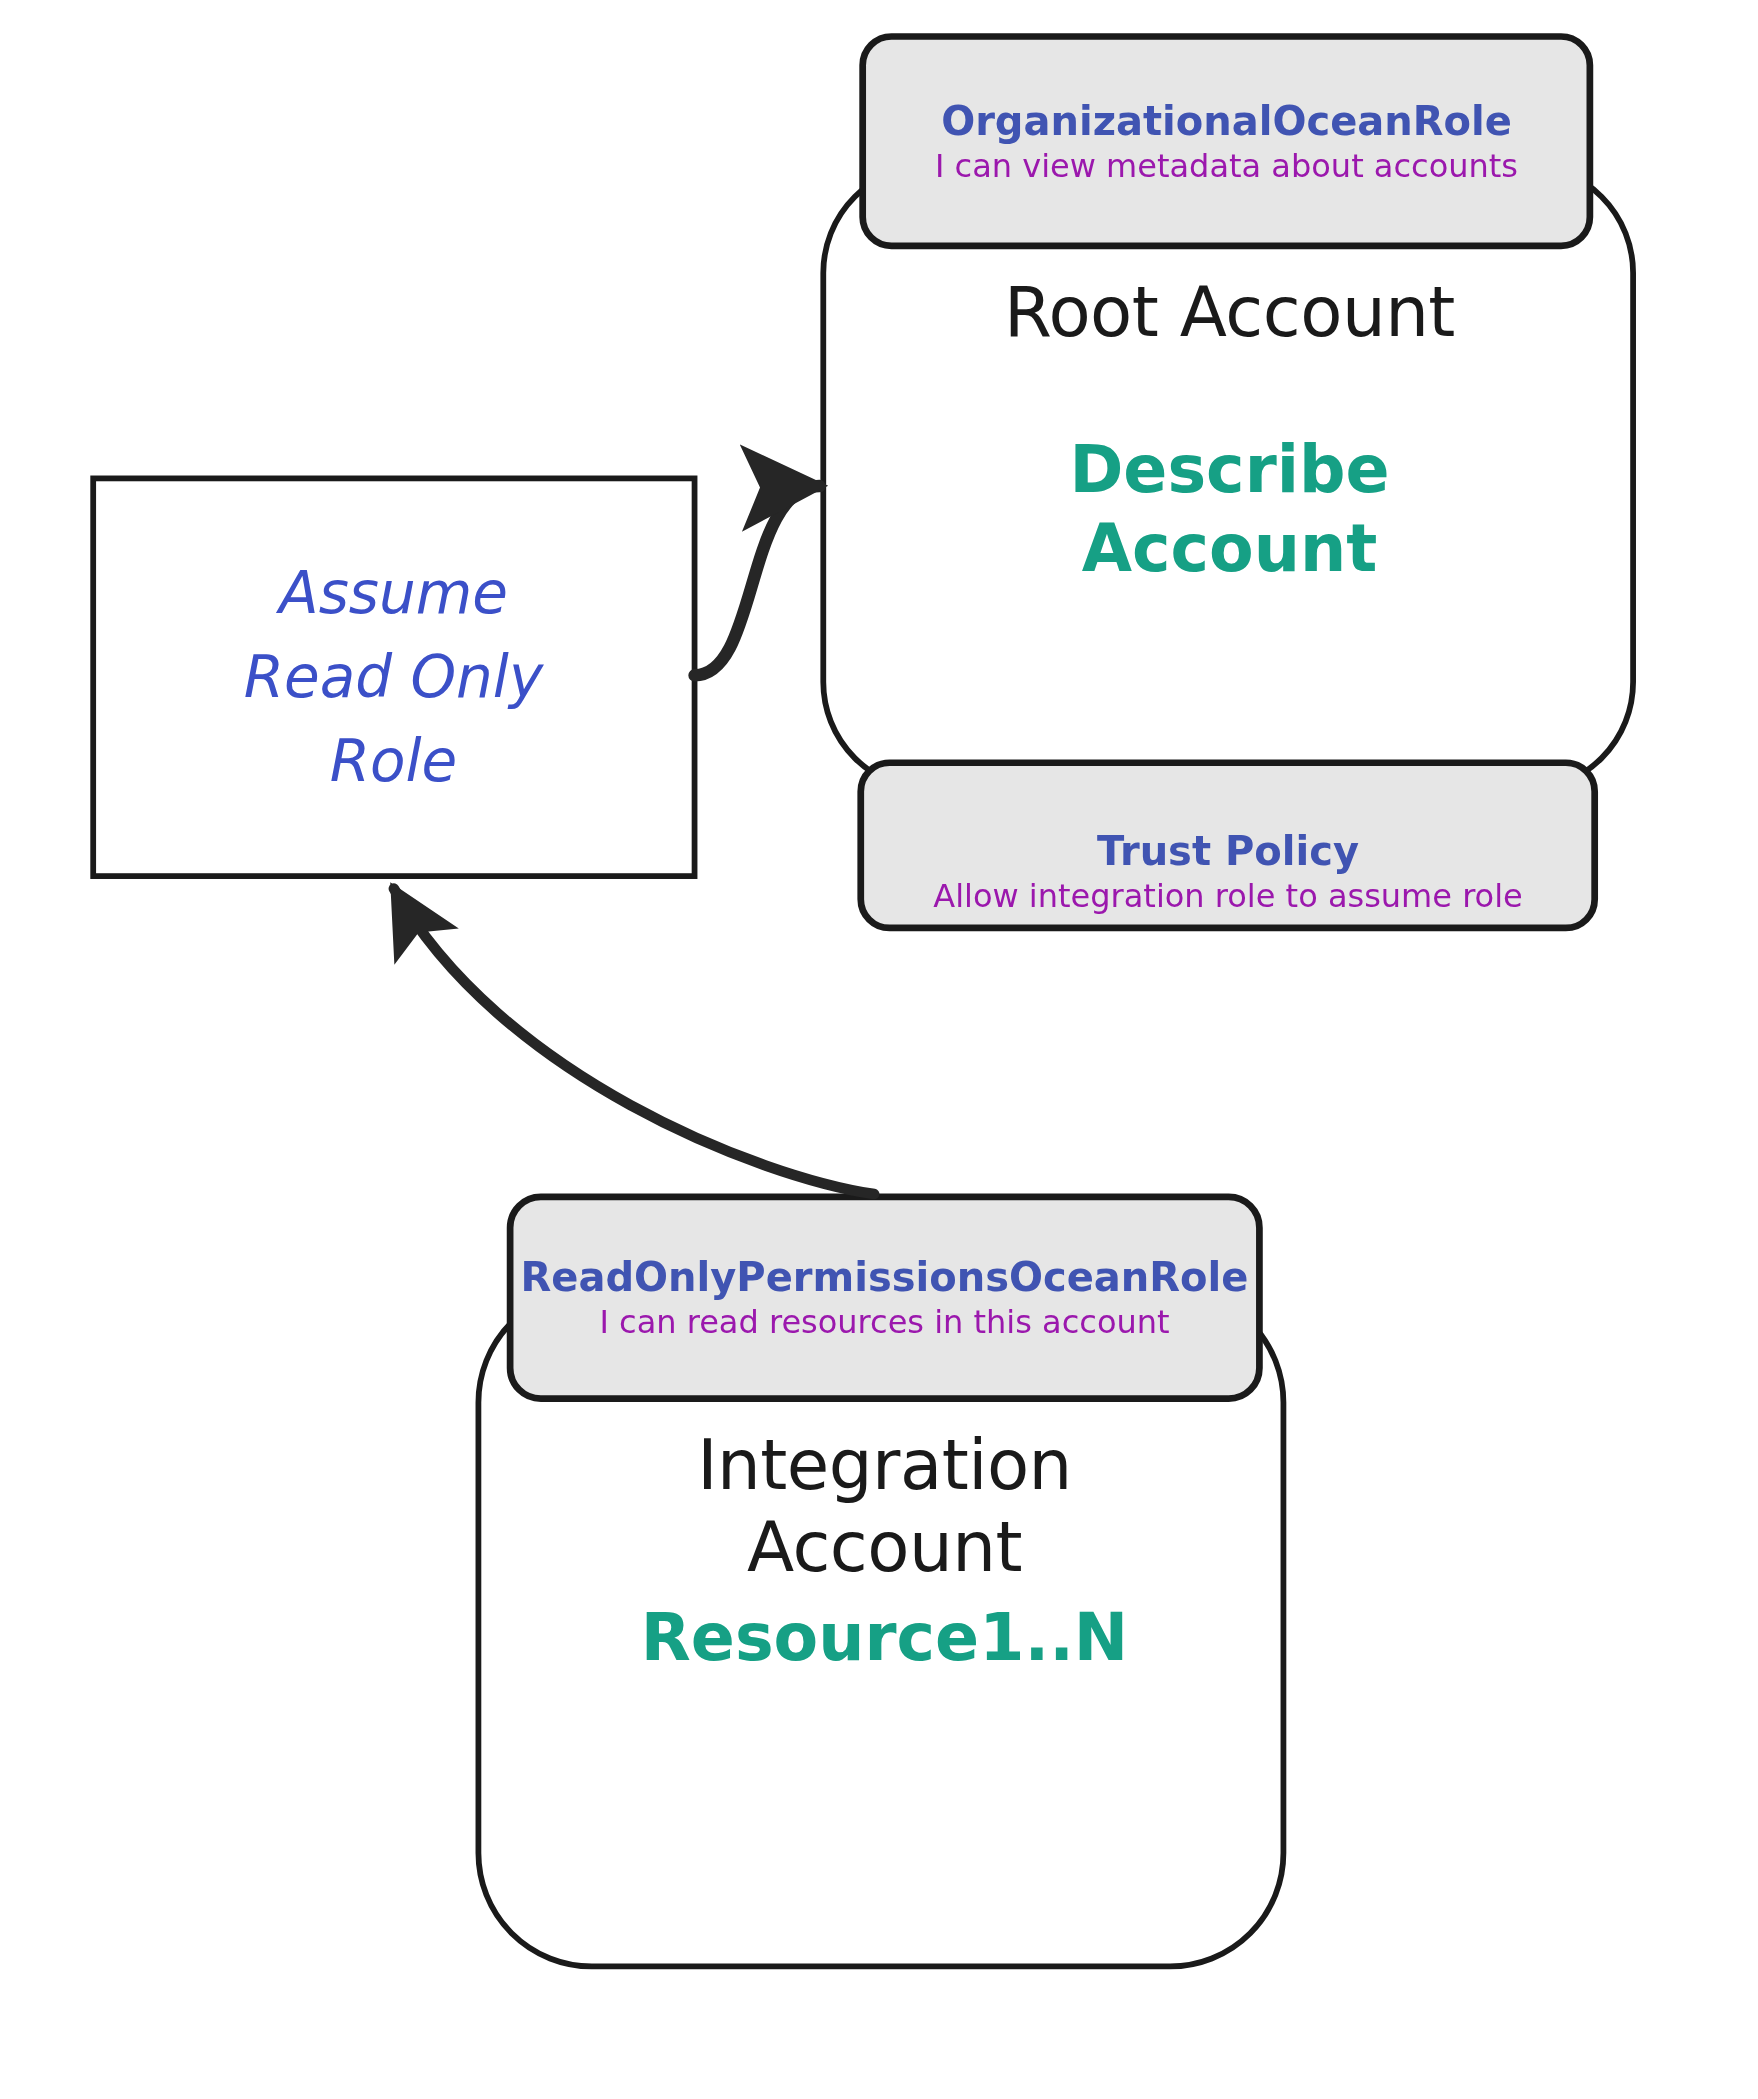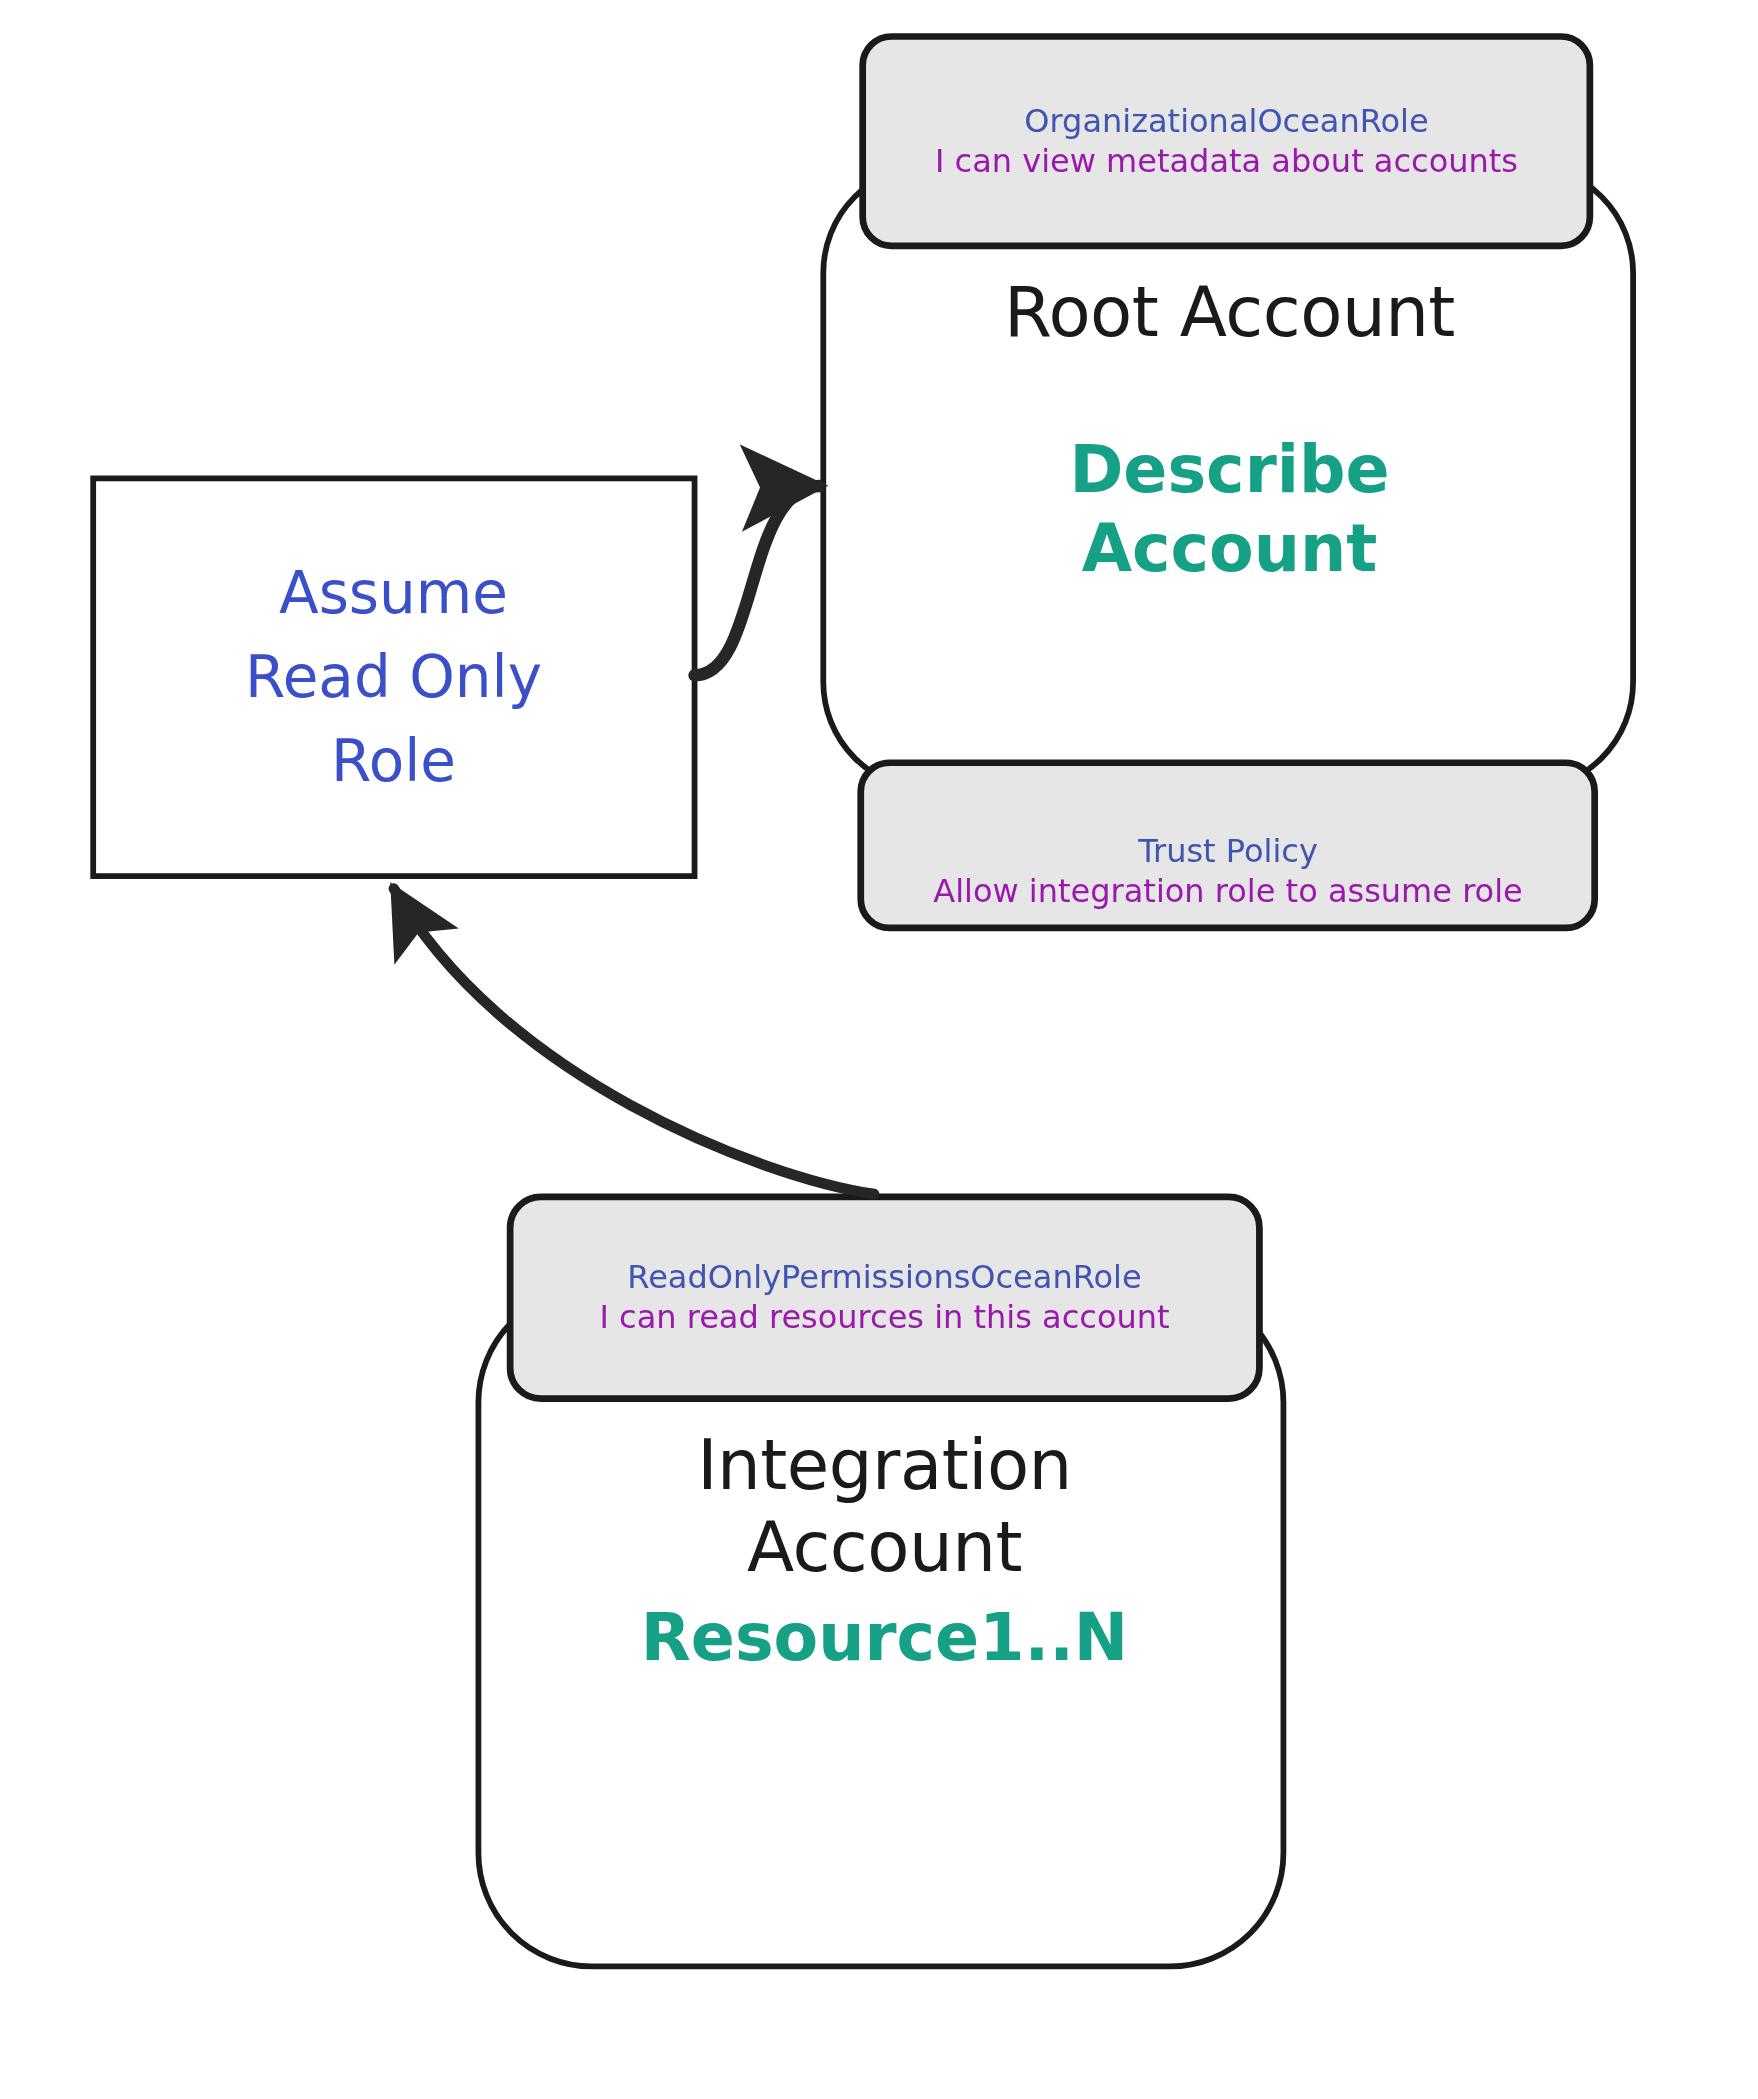--- a/index.html
+++ b/index.html
@@ -11,28 +11,28 @@
   .node-text{position:absolute;display:flex;flex-direction:column;
              align-items:center;justify-content:center;text-align:center;}
 
   .acct-title{font-size:69px;color:#1a1a1a;line-height:1.18;font-weight:400;
               letter-spacing:-0.5px;}
   .acct-action{font-size:65px;color:#16A085;font-weight:bold;line-height:1.22;}
 
   .tag{position:absolute;display:flex;flex-direction:column;
        align-items:center;justify-content:center;text-align:center;
        box-sizing:border-box;}
-  .tag-title{font-size:32px;font-weight:normal;color:#4054B2;line-height:1.25;
+  .tag-title{font-size:40px;font-weight:bold;color:#4054B2;line-height:1.25;
              white-space:nowrap;}
   .tag-sub{font-size:32px;color:#9B18AD;line-height:1.3;
            white-space:nowrap;}
 
   .edge-label{position:absolute;display:flex;align-items:center;
               justify-content:center;text-align:center;}
-  .edge-label-text{font-size:58px;color:#3B50C8;
+  .edge-label-text{font-size:58px;font-style:italic;color:#3B50C8;
                    line-height:1.45;}
 </style>
 </head>
 <body>
 
 <div id="canvas">
 
   <svg class="layer" viewBox="0 0 1830 2185">
     <defs>
       <marker id="arrow" viewBox="0 0 10 10" refX="9" refY="5" markerWidth="7" markerHeight="7" orient="auto-start-reverse">

